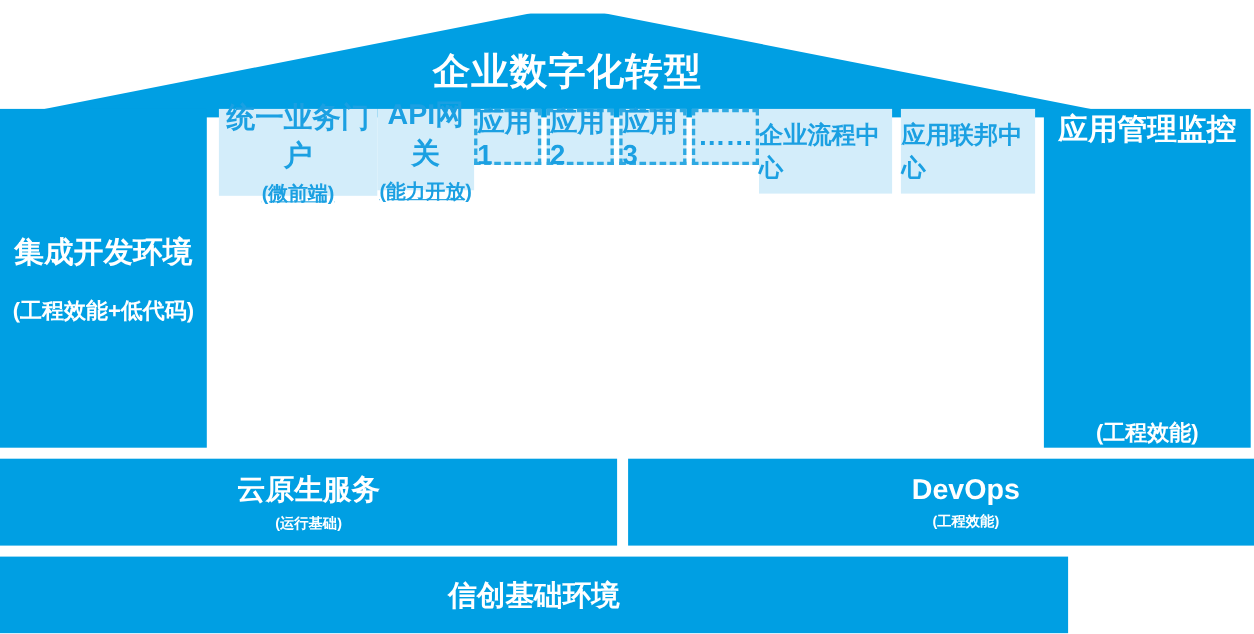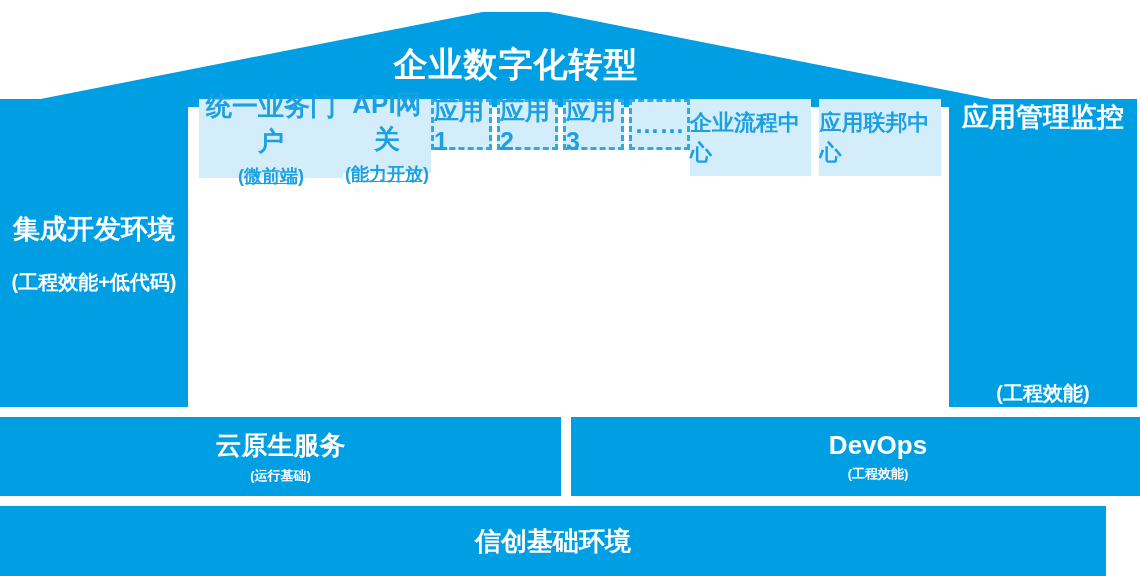--- a/index.html
+++ b/index.html
@@ -113,21 +113,21 @@
     text-align: right;
   }
   .platform-box.cloud  { left: 0;     width: 561px; }
   .platform-box.devops { left: 571px; width: 566px; padding-left: 24px; }
   .platform-box .main { font-size: 26px; }
   .platform-box .sub  { font-size: 13px; }
   
   .foundation {
     position: absolute;
     left: 0; top: 506px;
-    width: 1106px; height: 70px;
+    width: 971px; height: 70px;
     background: var(--primary, #009FE3);
     color: var(--text-on-primary, #ffffff);
     font-size: 26px;
     display: flex;
     align-items: center;
     justify-content: center;
     font-family: Liberation Serif, serif;
   }
 </style>
 </head>

